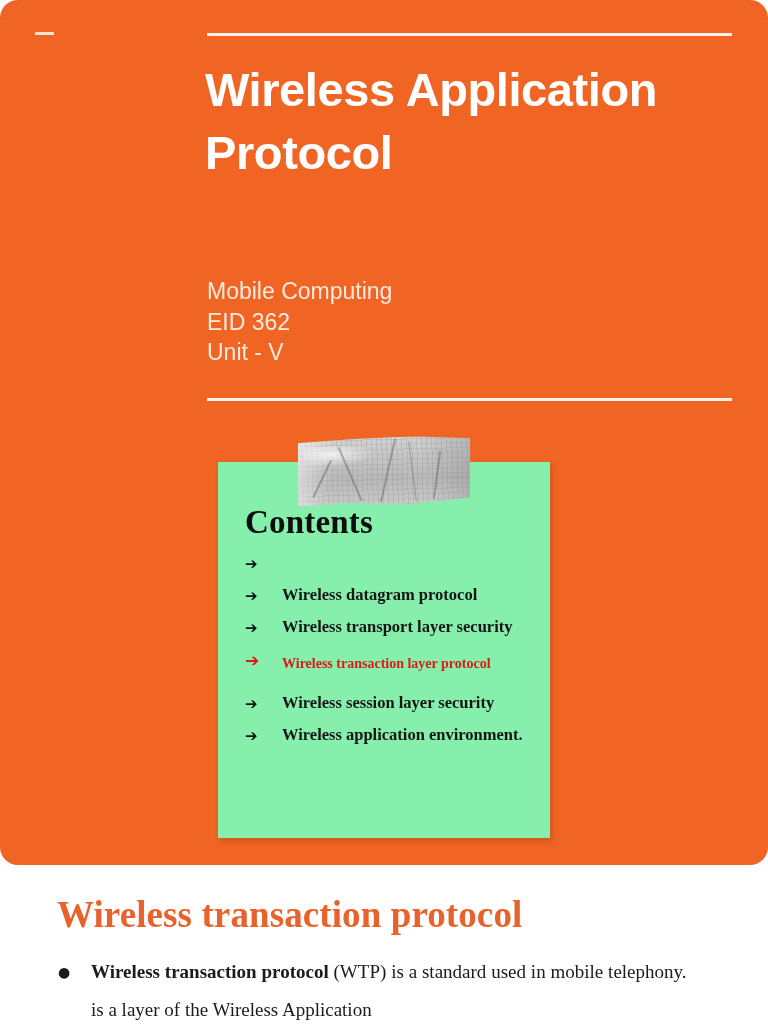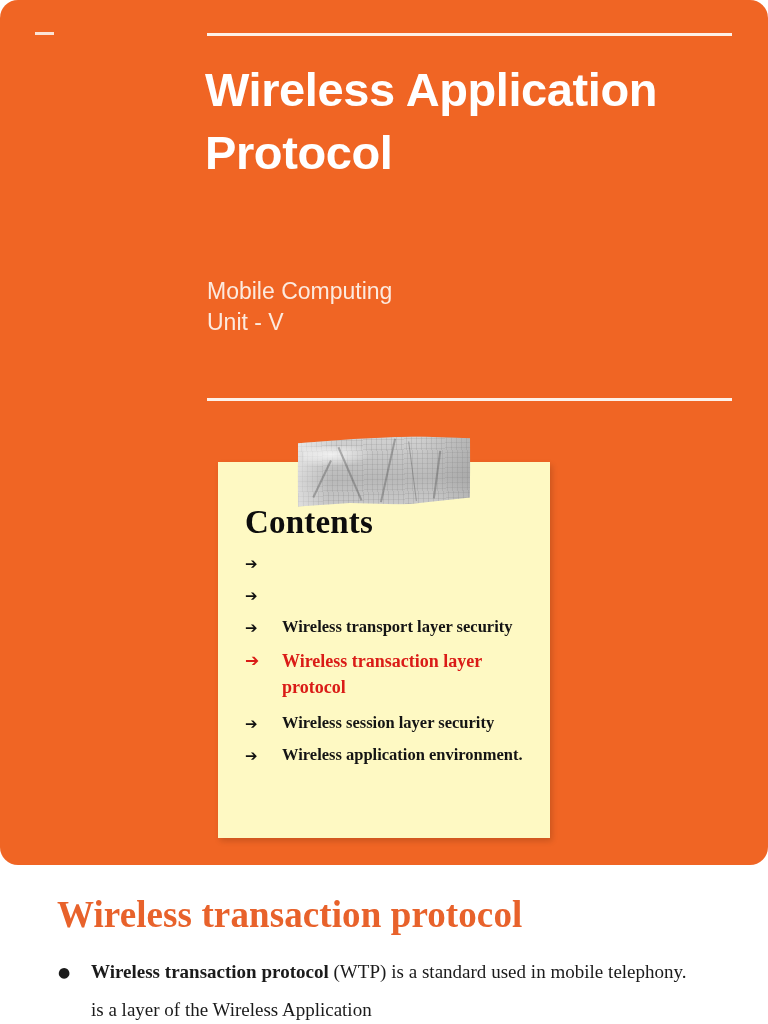--- a/index.html
+++ b/index.html
@@ -71,21 +71,21 @@
   }
   .slide-subtitle div { white-space: nowrap; }
 
   
   .contents-card {
     position: absolute;
     left: 218px;
     top: 462px;
     width: 332px;
     height: 376px;
-    background: #fef9c3;
+    background: #86efac;
     box-shadow: 2px 3px 6px rgba(0,0,0,0.16);
   }
 
   .tape {
     position: absolute;
     left: 79px;
     top: -25px;
     width: 174px;
     height: 68px;
     transform: rotate(-1.4deg);
@@ -153,22 +153,22 @@
     flex: 1 1 auto;
     font-family: "Liberation Serif", serif;
     font-size: 16.5px;
     font-weight: bold;
     color: #141414;
     line-height: 22px;
   }
   .contents-item.highlight .arrow { color: #DA1C17; font-size: 17px; }
   .contents-item.highlight .label {
     color: #DA1C17;
-    font-size: 18px;
-    line-height: 26px;
+    font-size: 14px;
+    line-height: 32px;
   }
   .contents-item.highlight { margin-bottom: 12px; }
 
   
   .doc-section {
     position: absolute;
     left: 0;
     top: 865px;
     width: 692px;
     height: 159px;
@@ -225,20 +225,21 @@
 <div class="slide">
 
   <div class="corner-dash"></div>
 
   <div class="rule top"></div>
 
   <div class="slide-title">Wireless Application Protocol</div>
 
   <div class="slide-subtitle">
     <div>Mobile Computing</div>
+    <div>EID 362</div>
     <div>Unit - V</div>
   </div>
 
   <div class="rule bottom"></div>
 
   <div class="contents-card">
 
     <div class="tape">
       <div class="tape-body"></div>
       <div class="tape-hi"></div>
@@ -252,20 +253,21 @@
     <div class="contents-heading">Contents</div>
 
     <div class="contents-list">
 
       <div class="contents-item">
         <span class="arrow">➔</span>
       </div>
 
       <div class="contents-item">
         <span class="arrow">➔</span>
+        <span class="label">Wireless datagram protocol</span>
       </div>
 
       <div class="contents-item">
         <span class="arrow">➔</span>
         <span class="label">Wireless transport layer security</span>
       </div>
 
       <div class="contents-item highlight">
         <span class="arrow">➔</span>
         <span class="label">Wireless transaction layer protocol</span>

